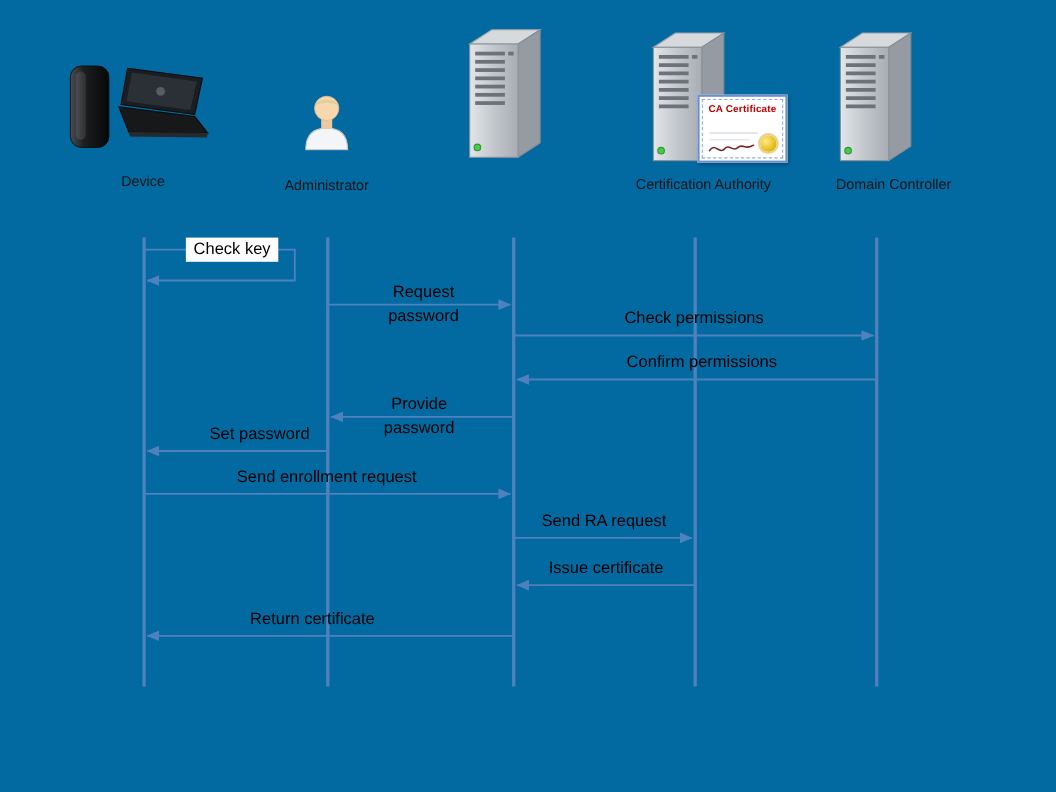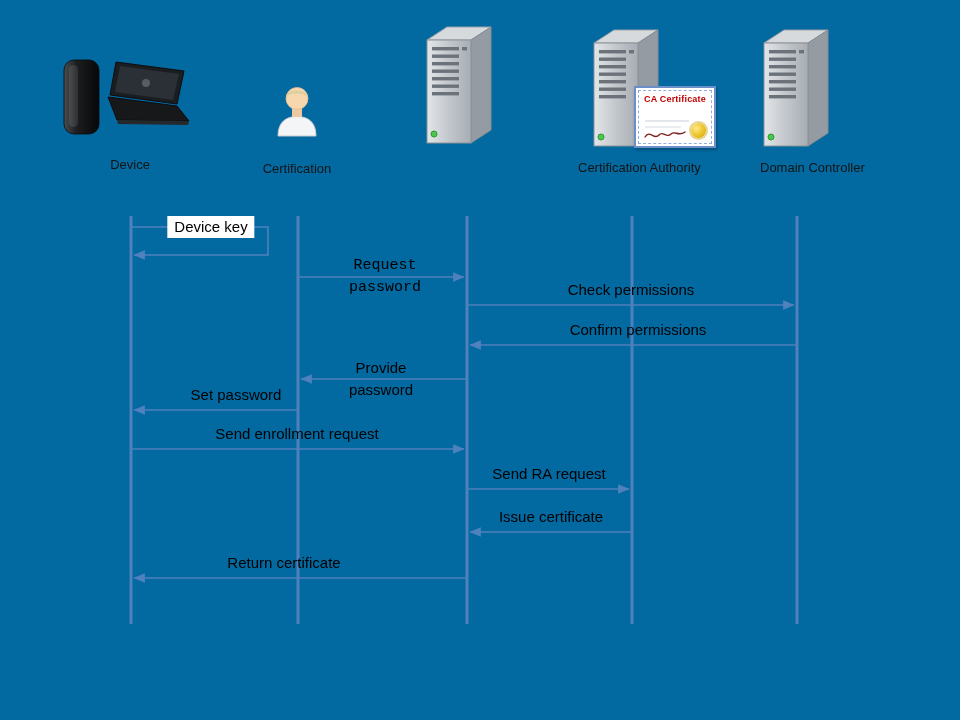--- a/index.html
+++ b/index.html
@@ -137,21 +137,21 @@
         <rect x="11" y="53" width="27" height="3.4"></rect>
           <rect x="11" y="60.5" width="27" height="3.4"></rect>
         <rect x="11" y="68" width="27" height="3.4"></rect>
           <rect x="41" y="23" width="5" height="3.4"></rect>
       </g>
       <circle cx="13" cy="110" r="3" fill="#49c94b" stroke="#2f9733" stroke-width="1"></circle>
     </svg>
   </div>
 
   <div class="actor-label center" style="left:60px;top:152px;width:140px">Device</div>
-  <div class="actor-label center" style="left:227px;top:156px;width:140px">Certification</div>
+  <div class="actor-label center" style="left:227px;top:156px;width:140px">Administrator</div>
   <div class="actor-label" style="left:578px;top:155px;width:135px">Certification Authority</div>
   <div class="actor-label" style="left:760px;top:155px;width:112px">Domain Controller</div>
 
   <svg id="wires" width="960" height="720">
     <defs>
       <marker id="arrowhead" viewBox="0 0 10 10" refX="8.5" refY="5" markerWidth="8" markerHeight="8" orient="auto">
         <path d="M0,1.2 L9,5 L0,8.8 Z" style="fill:var(--accent)"></path>
       </marker>
     </defs>
     <g id="wire-group">
@@ -168,23 +168,23 @@
         <line x1="298" y1="410" x2="134" y2="410" class="msg-line" marker-end="url(#arrowhead)"></line>
         <line x1="131" y1="449" x2="464" y2="449" class="msg-line" marker-end="url(#arrowhead)"></line>
         <line x1="467" y1="489" x2="629" y2="489" class="msg-line" marker-end="url(#arrowhead)"></line>
         <line x1="632" y1="532" x2="470" y2="532" class="msg-line" marker-end="url(#arrowhead)"></line>
         <line x1="467" y1="578" x2="134" y2="578" class="msg-line" marker-end="url(#arrowhead)"></line>
       </g>
   </svg>
 
   <div id="msg-layer">
       <div class="msg-label v-center boxed" style="left: 211px; top: 227px;">
-        <div>Device key</div>
-      </div>
-      <div class="msg-label v-center" style="left: 385px; top: 277px; font-family: Liberation Mono, monospace;">
+        <div>Check key</div>
+      </div>
+      <div class="msg-label v-center" style="left: 385px; top: 277px;">
         <div>Request</div>
         <div>password</div>
       </div>
       <div class="msg-label above" style="left: 631px; top: 301px;">
         <div>Check permissions</div>
       </div>
       <div class="msg-label above" style="left: 638px; top: 341px;">
         <div>Confirm permissions</div>
       </div>
       <div class="msg-label v-center" style="left: 381px; top: 379px;">

